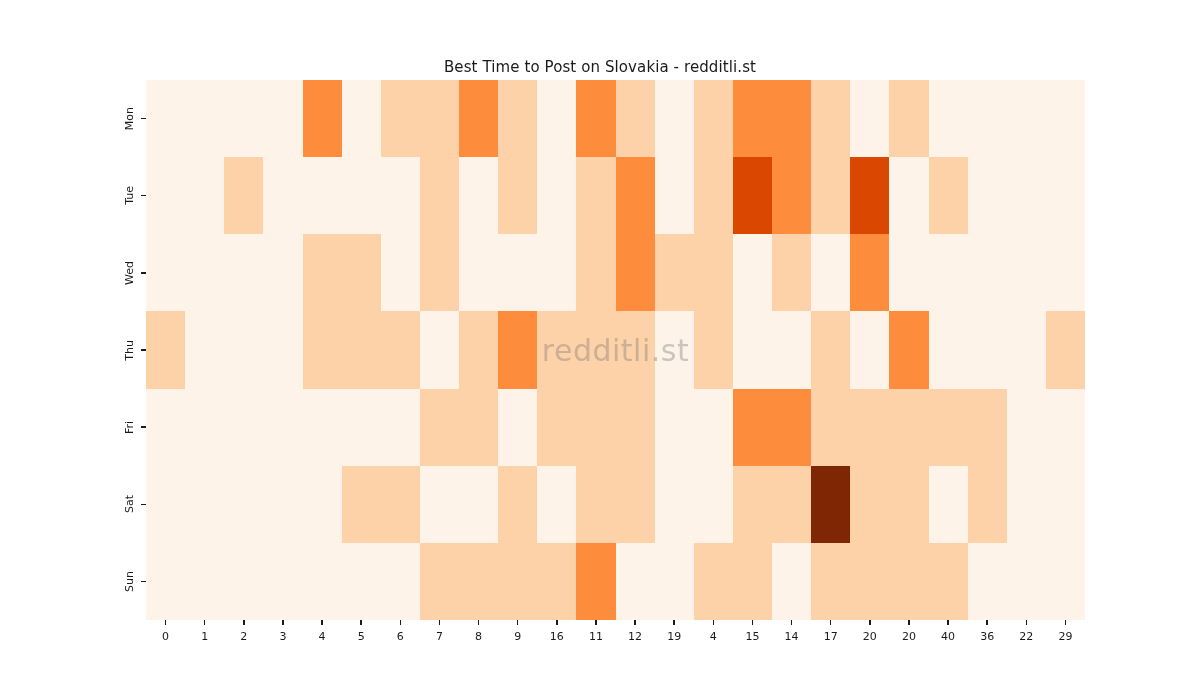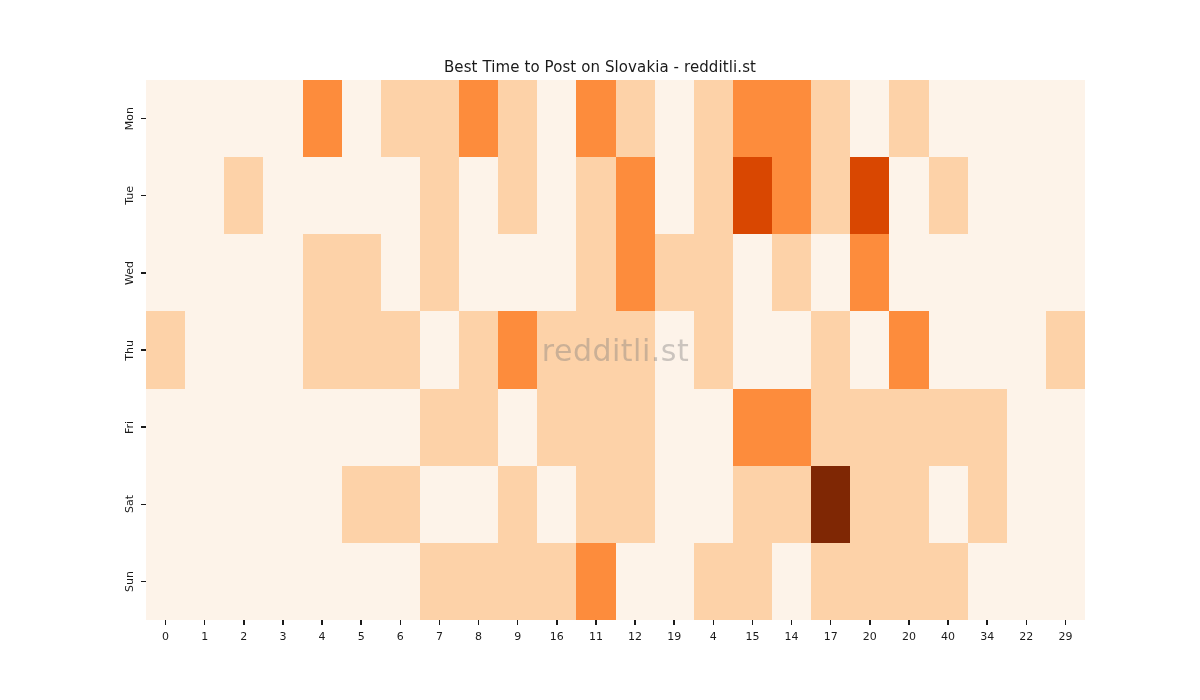--- a/index.html
+++ b/index.html
@@ -419,21 +419,21 @@
       <div class="x-tick">
         <div class="x-tick-mark"></div>
         <div class="x-label">20</div>
       </div>
       <div class="x-tick">
         <div class="x-tick-mark"></div>
         <div class="x-label">40</div>
       </div>
       <div class="x-tick">
         <div class="x-tick-mark"></div>
-        <div class="x-label">34</div>
+        <div class="x-label">36</div>
       </div>
       <div class="x-tick">
         <div class="x-tick-mark"></div>
         <div class="x-label">22</div>
       </div>
       <div class="x-tick">
         <div class="x-tick-mark"></div>
         <div class="x-label">29</div>
       </div>
     </div>

